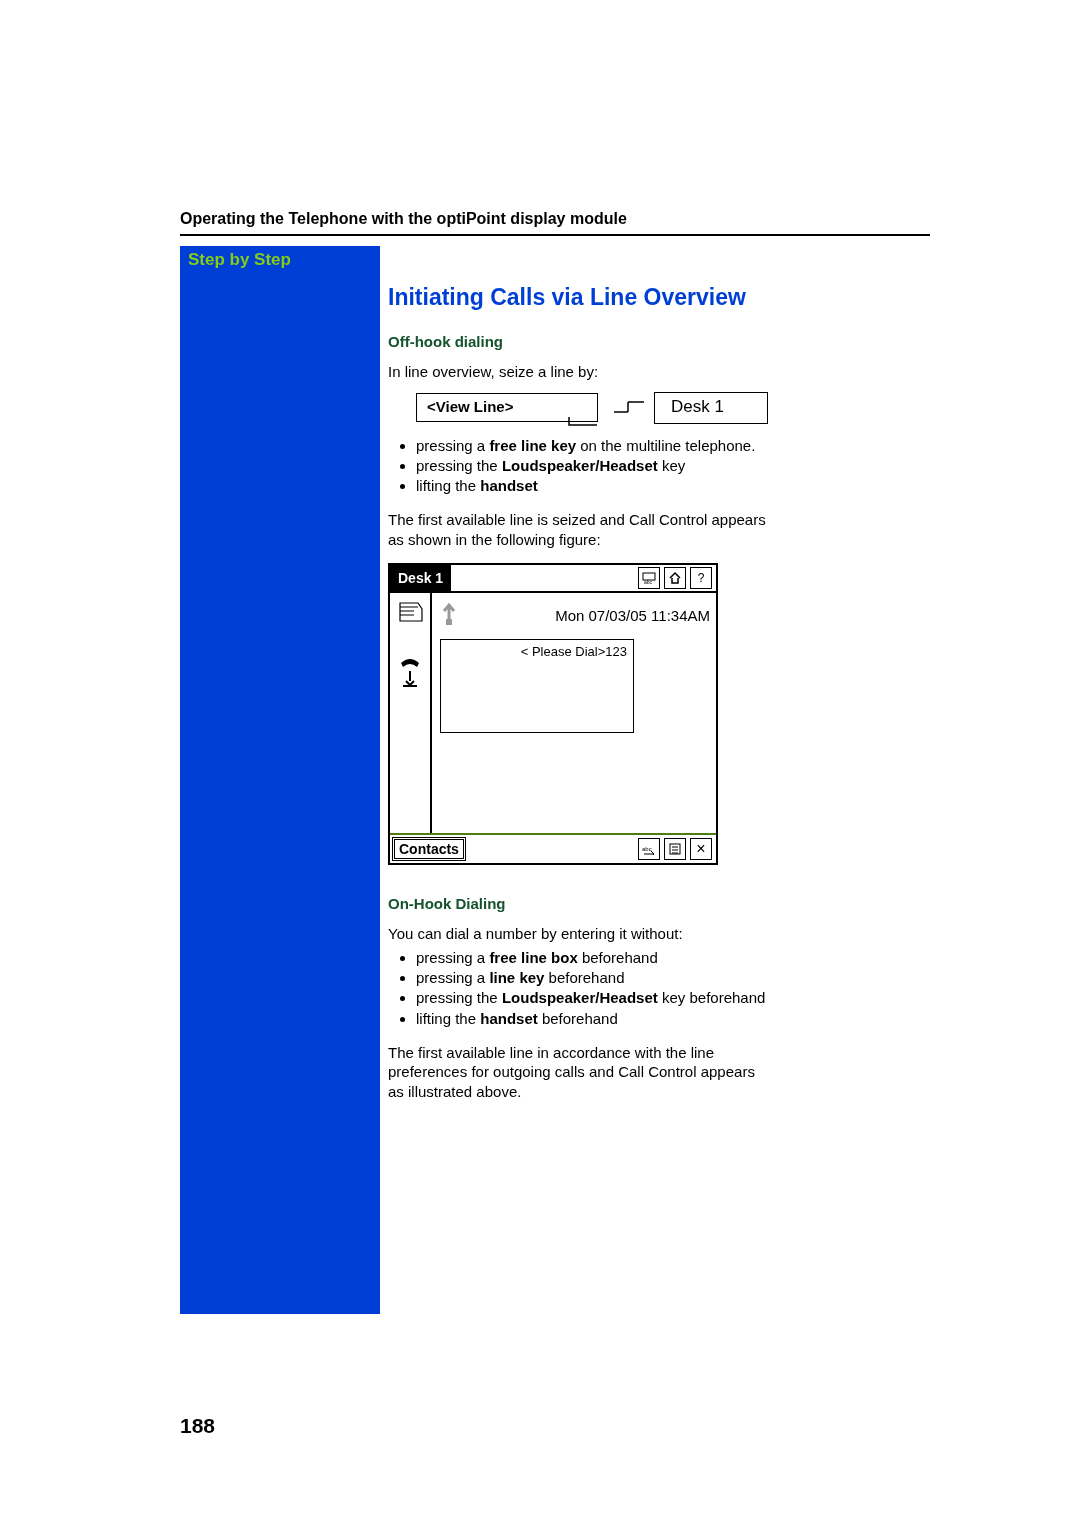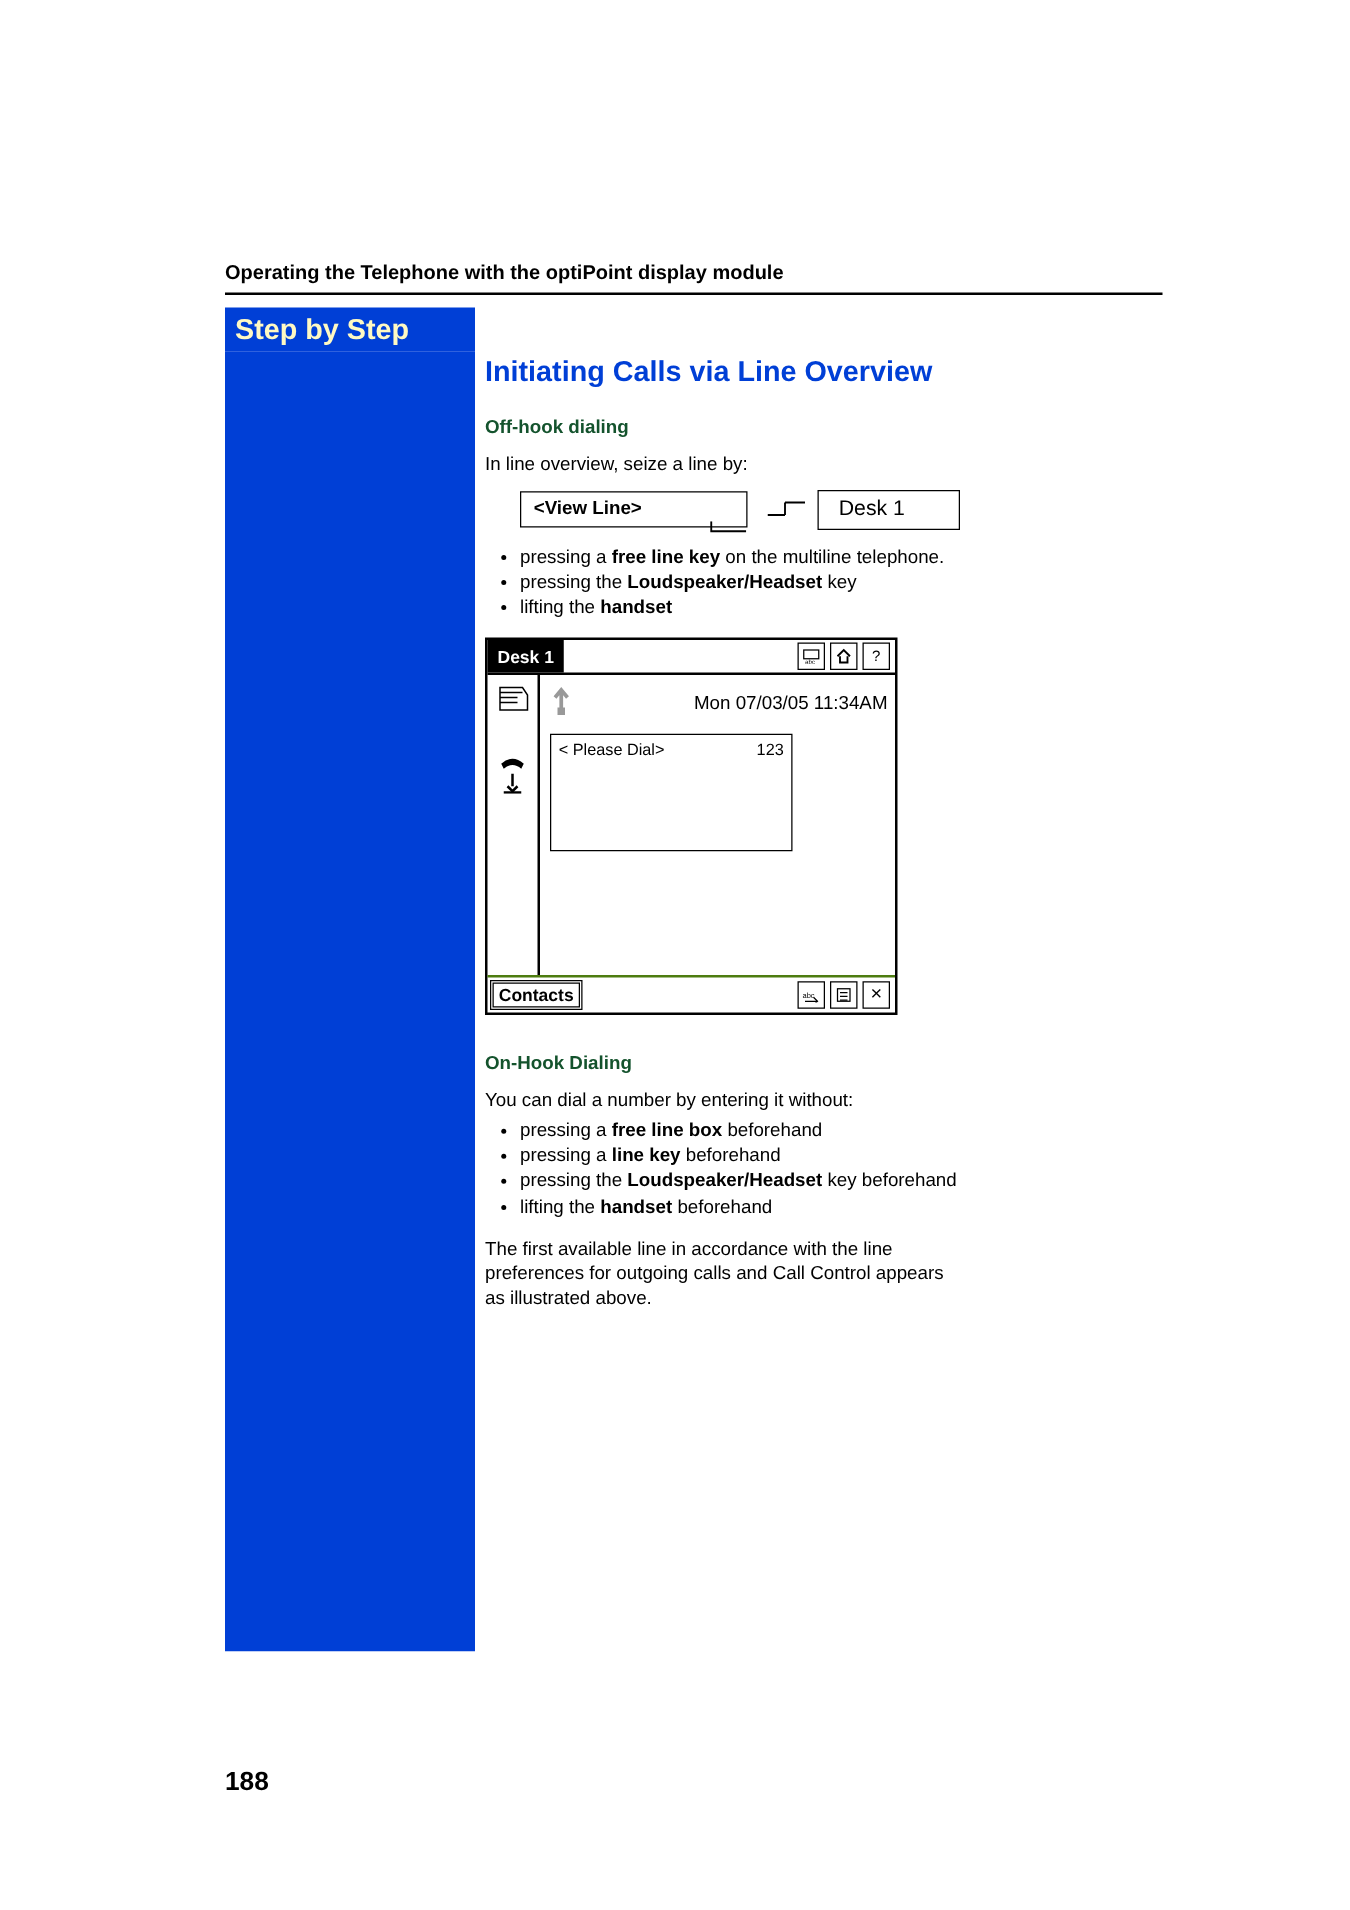--- a/index.html
+++ b/index.html
@@ -35,23 +35,23 @@
     align-items: flex-start;
     margin-top: 10px;
   }
   .sidebar {
     width: 200px;
     flex: 0 0 200px;
     margin-right: 8px;
   }
   .sidebar-label {
     background: #003fd6;
-    color: #fef9c3;
-    font-weight: bold;
-    font-size: 23px;
+    color: #84cc16;
+    font-weight: bold;
+    font-size: 17px;
     padding: 4px 8px;
     display: inline-block;
     width: 184px;
   }
   .sidebar-blue {
     background: #003fd6;
     width: 200px;
     height: 1040px;
     margin-top: 0;
   }
@@ -184,21 +184,21 @@
     white-space: nowrap;
   }
   .fig-dialbox {
     margin: 4px 16px 0 8px;
     border: 1.5px solid #000;
     width: 180px;
     height: 84px;
     padding: 4px 6px;
     font-size: 13px;
     display: flex;
-    justify-content: space-between;
+    justify-content: flex-end;
   }
   .fig-footer {
     display: flex;
     height: 28px;
     border-top: 2px solid #4d7c0f;
   }
   .fig-contacts {
     border: 3px double #000;
     font-weight: bold;
     font-size: 14px;
@@ -259,20 +259,21 @@
           <span>pressing a </span><b>free line key</b><span> on the multiline telephone.</span>
         </li>
         <li>
           <span>pressing the </span><b>Loudspeaker/Headset</b><span> key</span>
         </li>
         <li>
           <span>lifting the </span><b>handset</b>
         </li>
       </ul>
 
+      <p class="body-text" style="margin-bottom:10px;">The first available line is seized and Call Control appears as shown in the following figure:</p>
 
       <div class="figure">
         <div class="fig-header">
           <div class="fig-tab">Desk 1</div>
           <div class="fig-header-spacer"></div>
           <div class="fig-icons">
             <span class="fig-icon">
               <svg width="14" height="12">
                   <rect x="1" y="1" width="12" height="7" fill="none" stroke="#000"></rect>
                   <text x="2" y="12" font-size="5">abc</text>

